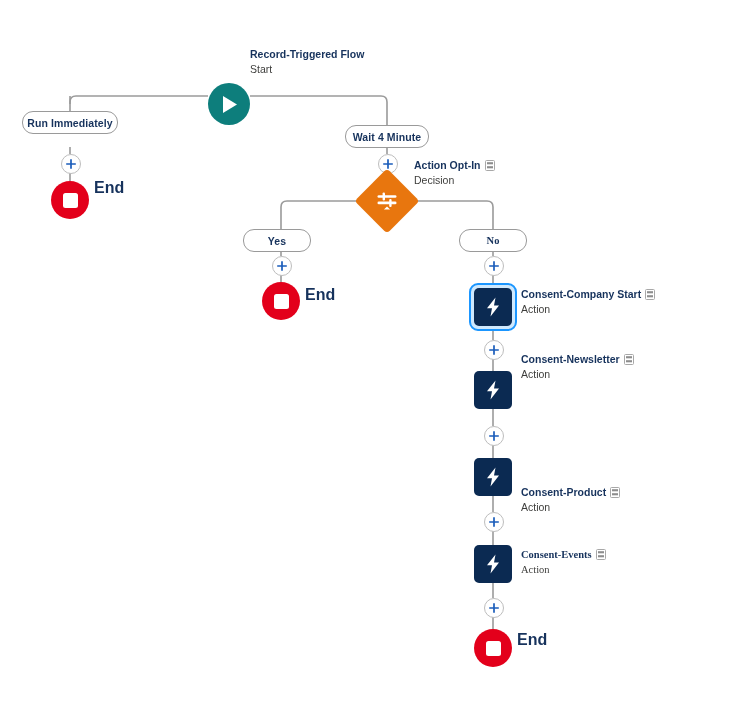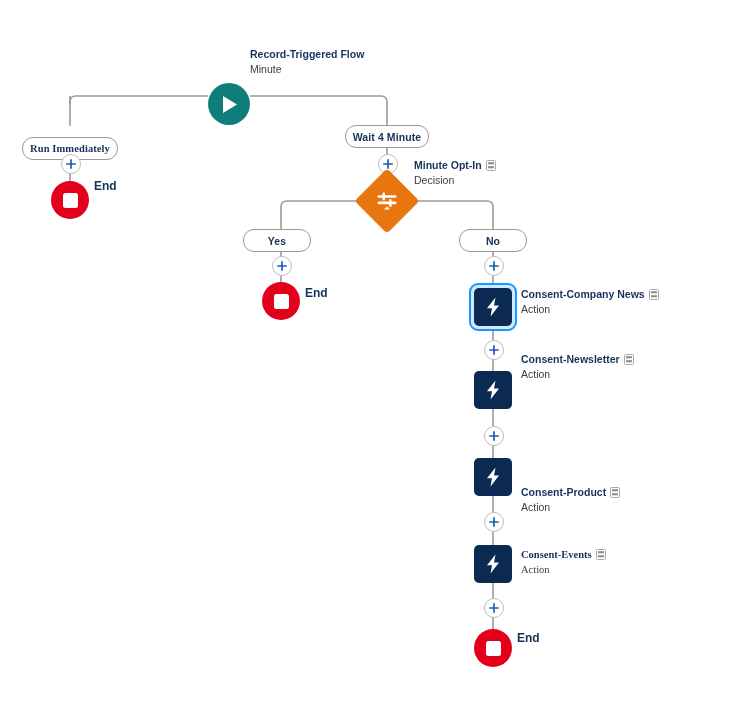--- a/index.html
+++ b/index.html
@@ -97,21 +97,21 @@
     justify-content: center;
   }
   .end-square {
     width: 15px;
     height: 15px;
     border-radius: 2.5px;
     background: #ffffff;
   }
   .end-label {
     position: absolute;
-    font-size: 12px;
+    font-size: 16px;
     font-weight: bold;
     color: #16325c;
     white-space: nowrap;
   }
 
   
   .decision {
     width: 46px;
     height: 46px;
     background: #e8760e;
@@ -215,24 +215,24 @@
     <div class="start-circle">
       <svg width="17" height="19" viewBox="0 0 17 19" aria-hidden="true">
         <polygon points="2,1 16,9.5 2,18" fill="#ffffff"></polygon>
       </svg>
     </div>
   </div>
   <div class="node-label" style="left:250px; top:48px;">
     <div class="title">
         <span>Record-Triggered Flow</span>
       </div>
-    <div class="subtitle">Minute</div>
-  </div>
-
-  <div class="node" style="left:22px; top:137px; width:96px;font-family:Liberation Serif, serif;">
+    <div class="subtitle">Start</div>
+  </div>
+
+  <div class="node" style="left:22px; top:111px; width:96px;">
     <div class="pill">Run Immediately</div>
   </div>
 
   <div class="node" style="left:61px; top:154px;">
     <div class="plus">
       <svg width="12" height="12" viewBox="0 0 12 12" aria-hidden="true">
         <path d="M6 1.2 V10.8 M1.2 6 H10.8" stroke="#1b5dbb" stroke-width="1.7" stroke-linecap="butt"></path>
       </svg>
     </div>
   </div>
@@ -264,21 +264,21 @@
           <rect x="7.6" y="3.4" width="2.4" height="8.2" rx="1.1" fill="#ffffff"></rect>
           <rect x="2.5" y="12.6" width="19" height="2.6" rx="1.3" fill="#ffffff"></rect>
           <rect x="14.2" y="9.9" width="2.4" height="8.2" rx="1.1" fill="#ffffff"></rect>
           <polygon points="12,17.4 15.1,20.6 8.9,20.6" fill="#ffffff"></polygon>
         </svg>
       </div>
     </div>
   </div>
   <div class="node-label" style="left:414px; top:159px;">
     <div class="title">
-      <span>Minute Opt-In</span>
+      <span>Action Opt-In</span>
       <span class="doc-icon">
         <svg width="10" height="11" viewBox="0 0 10 11" aria-hidden="true">
           <rect x="0.5" y="0.5" width="9" height="10" rx="1" fill="#ffffff" stroke="#a8a8a8"></rect>
           <rect x="2" y="2.2" width="6" height="2.1" fill="#8d8d8d"></rect>
           <rect x="2" y="6.2" width="6" height="2.1" fill="#8d8d8d"></rect>
         </svg>
       </span>
     </div>
     <div class="subtitle">Decision</div>
   </div>
@@ -295,21 +295,21 @@
     </div>
   </div>
 
   <div class="node" style="left:262px; top:282px;">
     <div class="end-circle">
       <div class="end-square"></div>
     </div>
   </div>
   <div class="end-label" style="left:305px; top:286px;">End</div>
 
-  <div class="node" style="left:459px; top:229px; width:68px;">
+  <div class="node" style="left:459px; top:229px; width:68px;font-family:Liberation Serif, serif;">
     <div class="pill">No</div>
   </div>
 
   <div class="node" style="left:484px; top:256px;">
     <div class="plus">
       <svg width="12" height="12" viewBox="0 0 12 12" aria-hidden="true">
         <path d="M6 1.2 V10.8 M1.2 6 H10.8" stroke="#1b5dbb" stroke-width="1.7"></path>
       </svg>
     </div>
   </div>
@@ -318,21 +318,21 @@
     <div class="action-wrap selected">
       <div class="action-box">
         <svg width="20" height="22" viewBox="0 0 20 22" aria-hidden="true">
           <polygon points="12.5,1.5 4,12.2 9,12.2 7.5,20.5 16,9.6 11,9.6" fill="#ffffff"></polygon>
         </svg>
       </div>
     </div>
   </div>
   <div class="node-label" style="left:521px; top:288px;">
     <div class="title">
-      <span>Consent-Company News</span>
+      <span>Consent-Company Start</span>
       <span class="doc-icon">
         <svg width="10" height="11" viewBox="0 0 10 11" aria-hidden="true">
           <rect x="0.5" y="0.5" width="9" height="10" rx="1" fill="#ffffff" stroke="#a8a8a8"></rect>
           <rect x="2" y="2.2" width="6" height="2.1" fill="#8d8d8d"></rect>
           <rect x="2" y="6.2" width="6" height="2.1" fill="#8d8d8d"></rect>
         </svg>
       </span>
     </div>
     <div class="subtitle">Action</div>
   </div>

